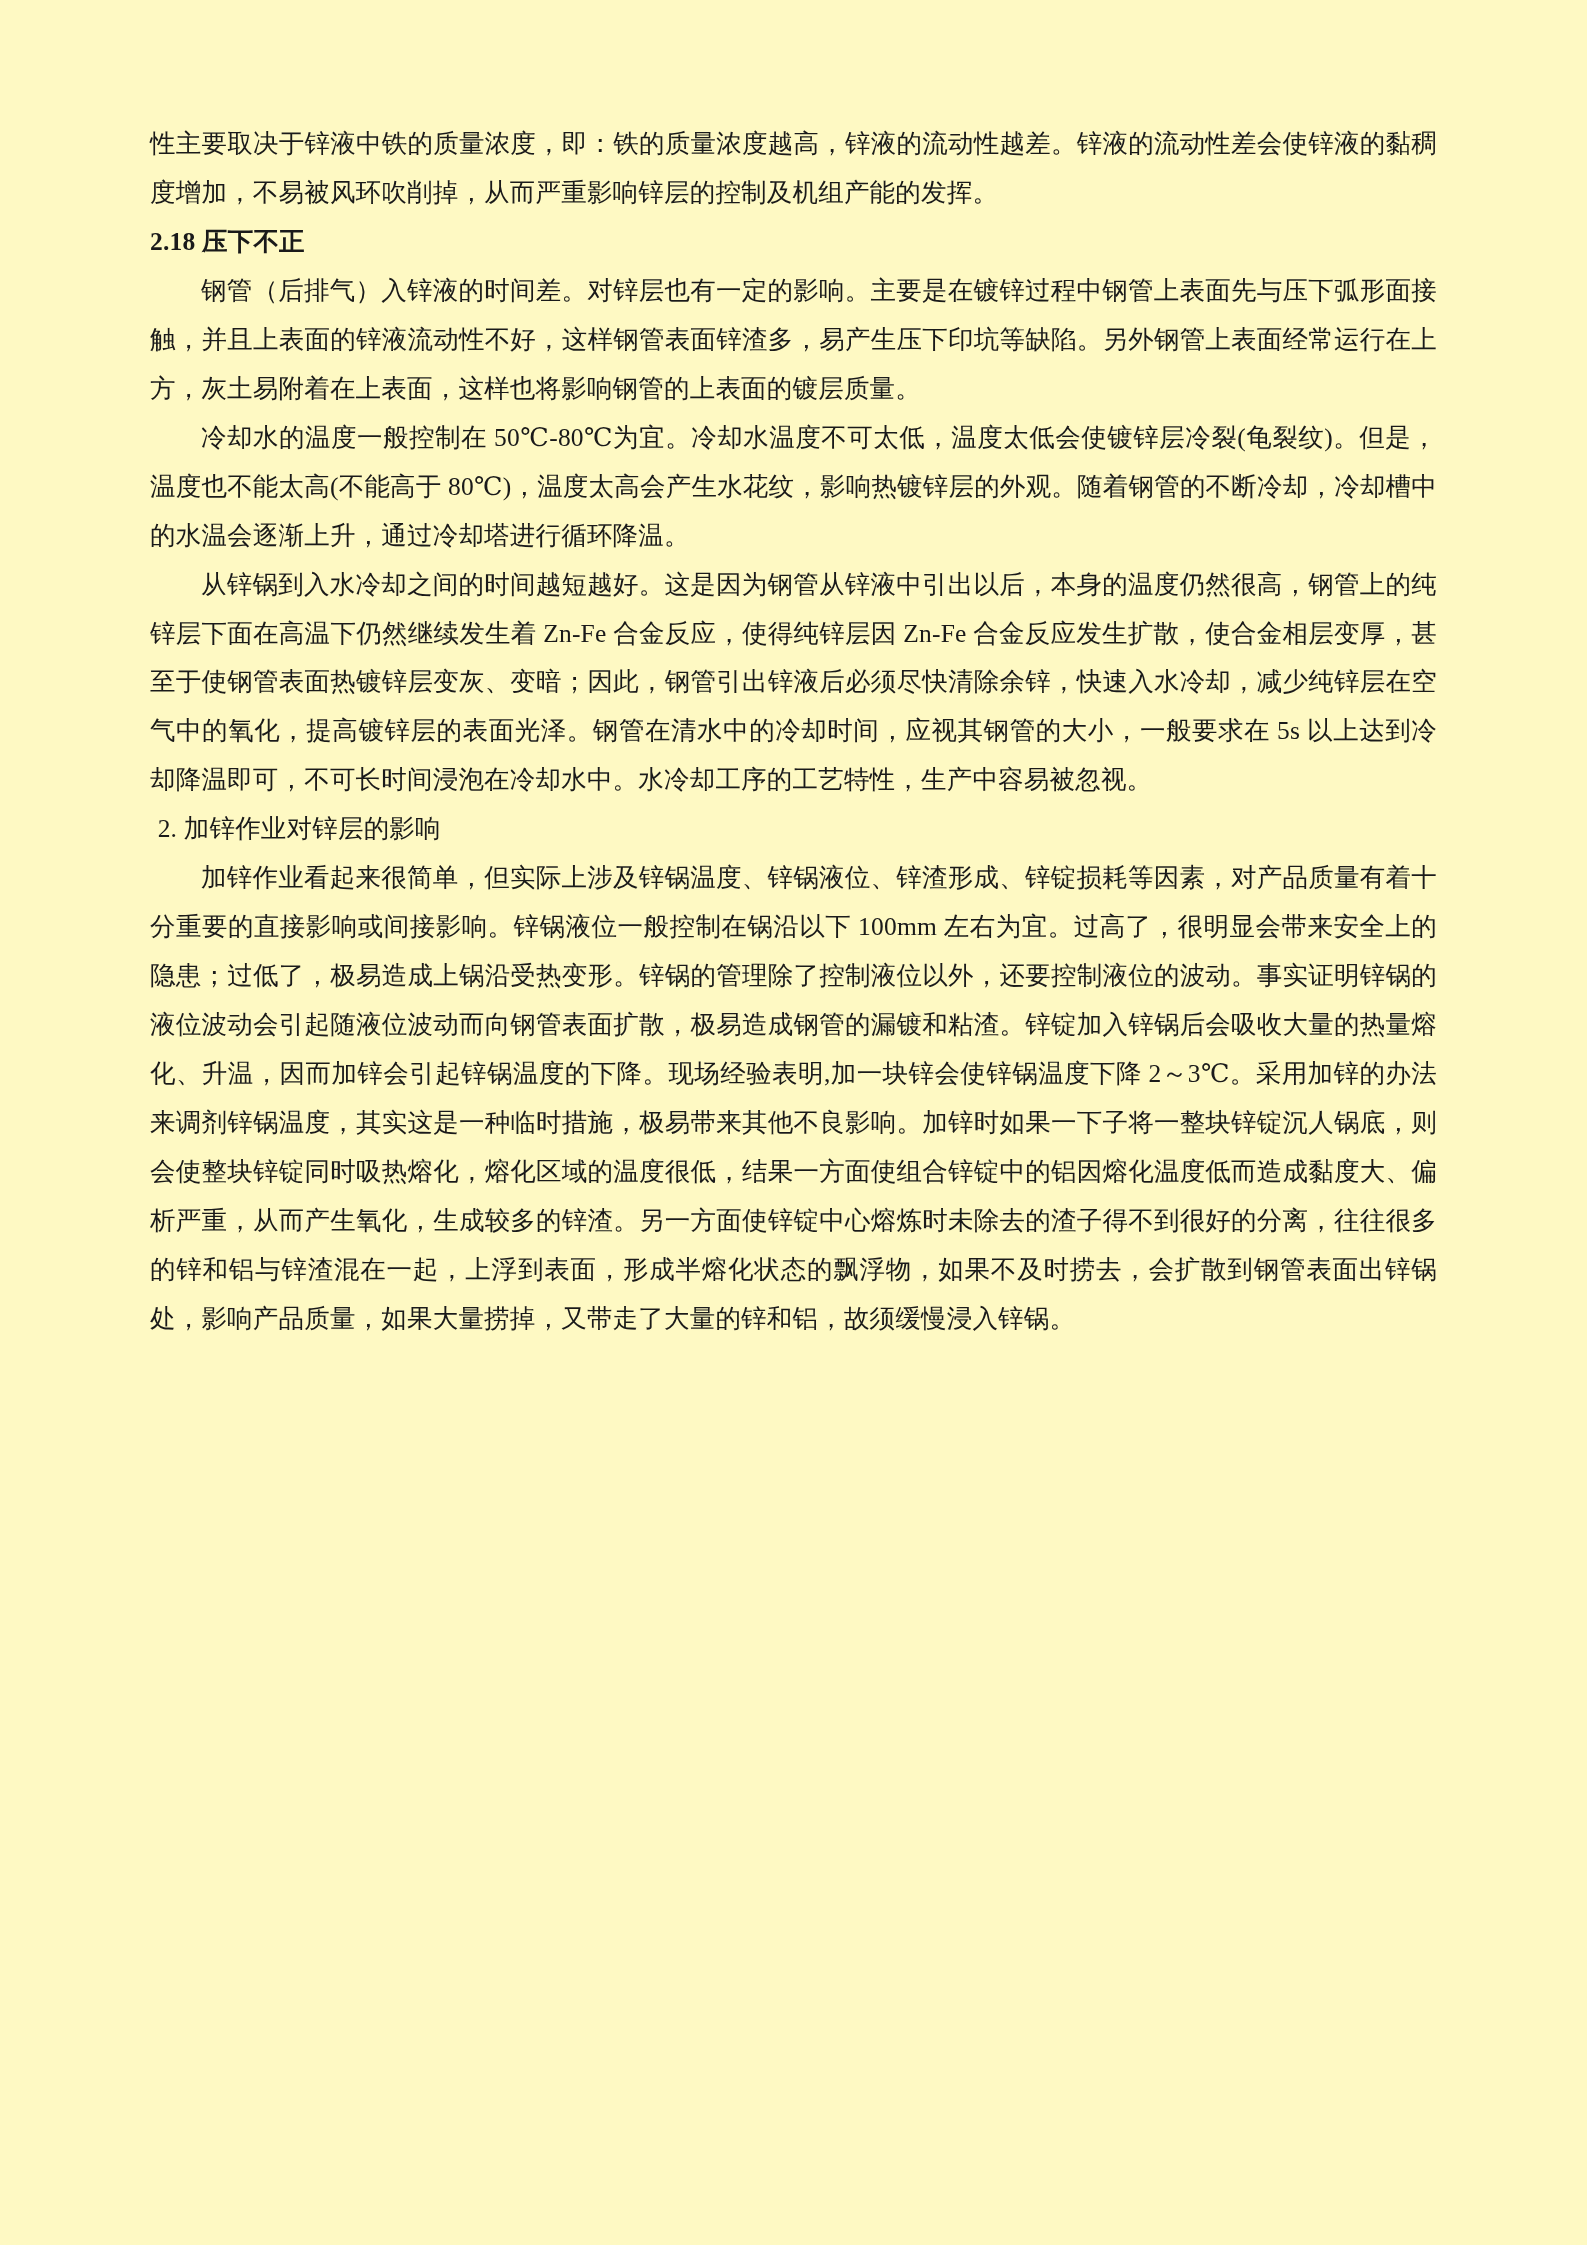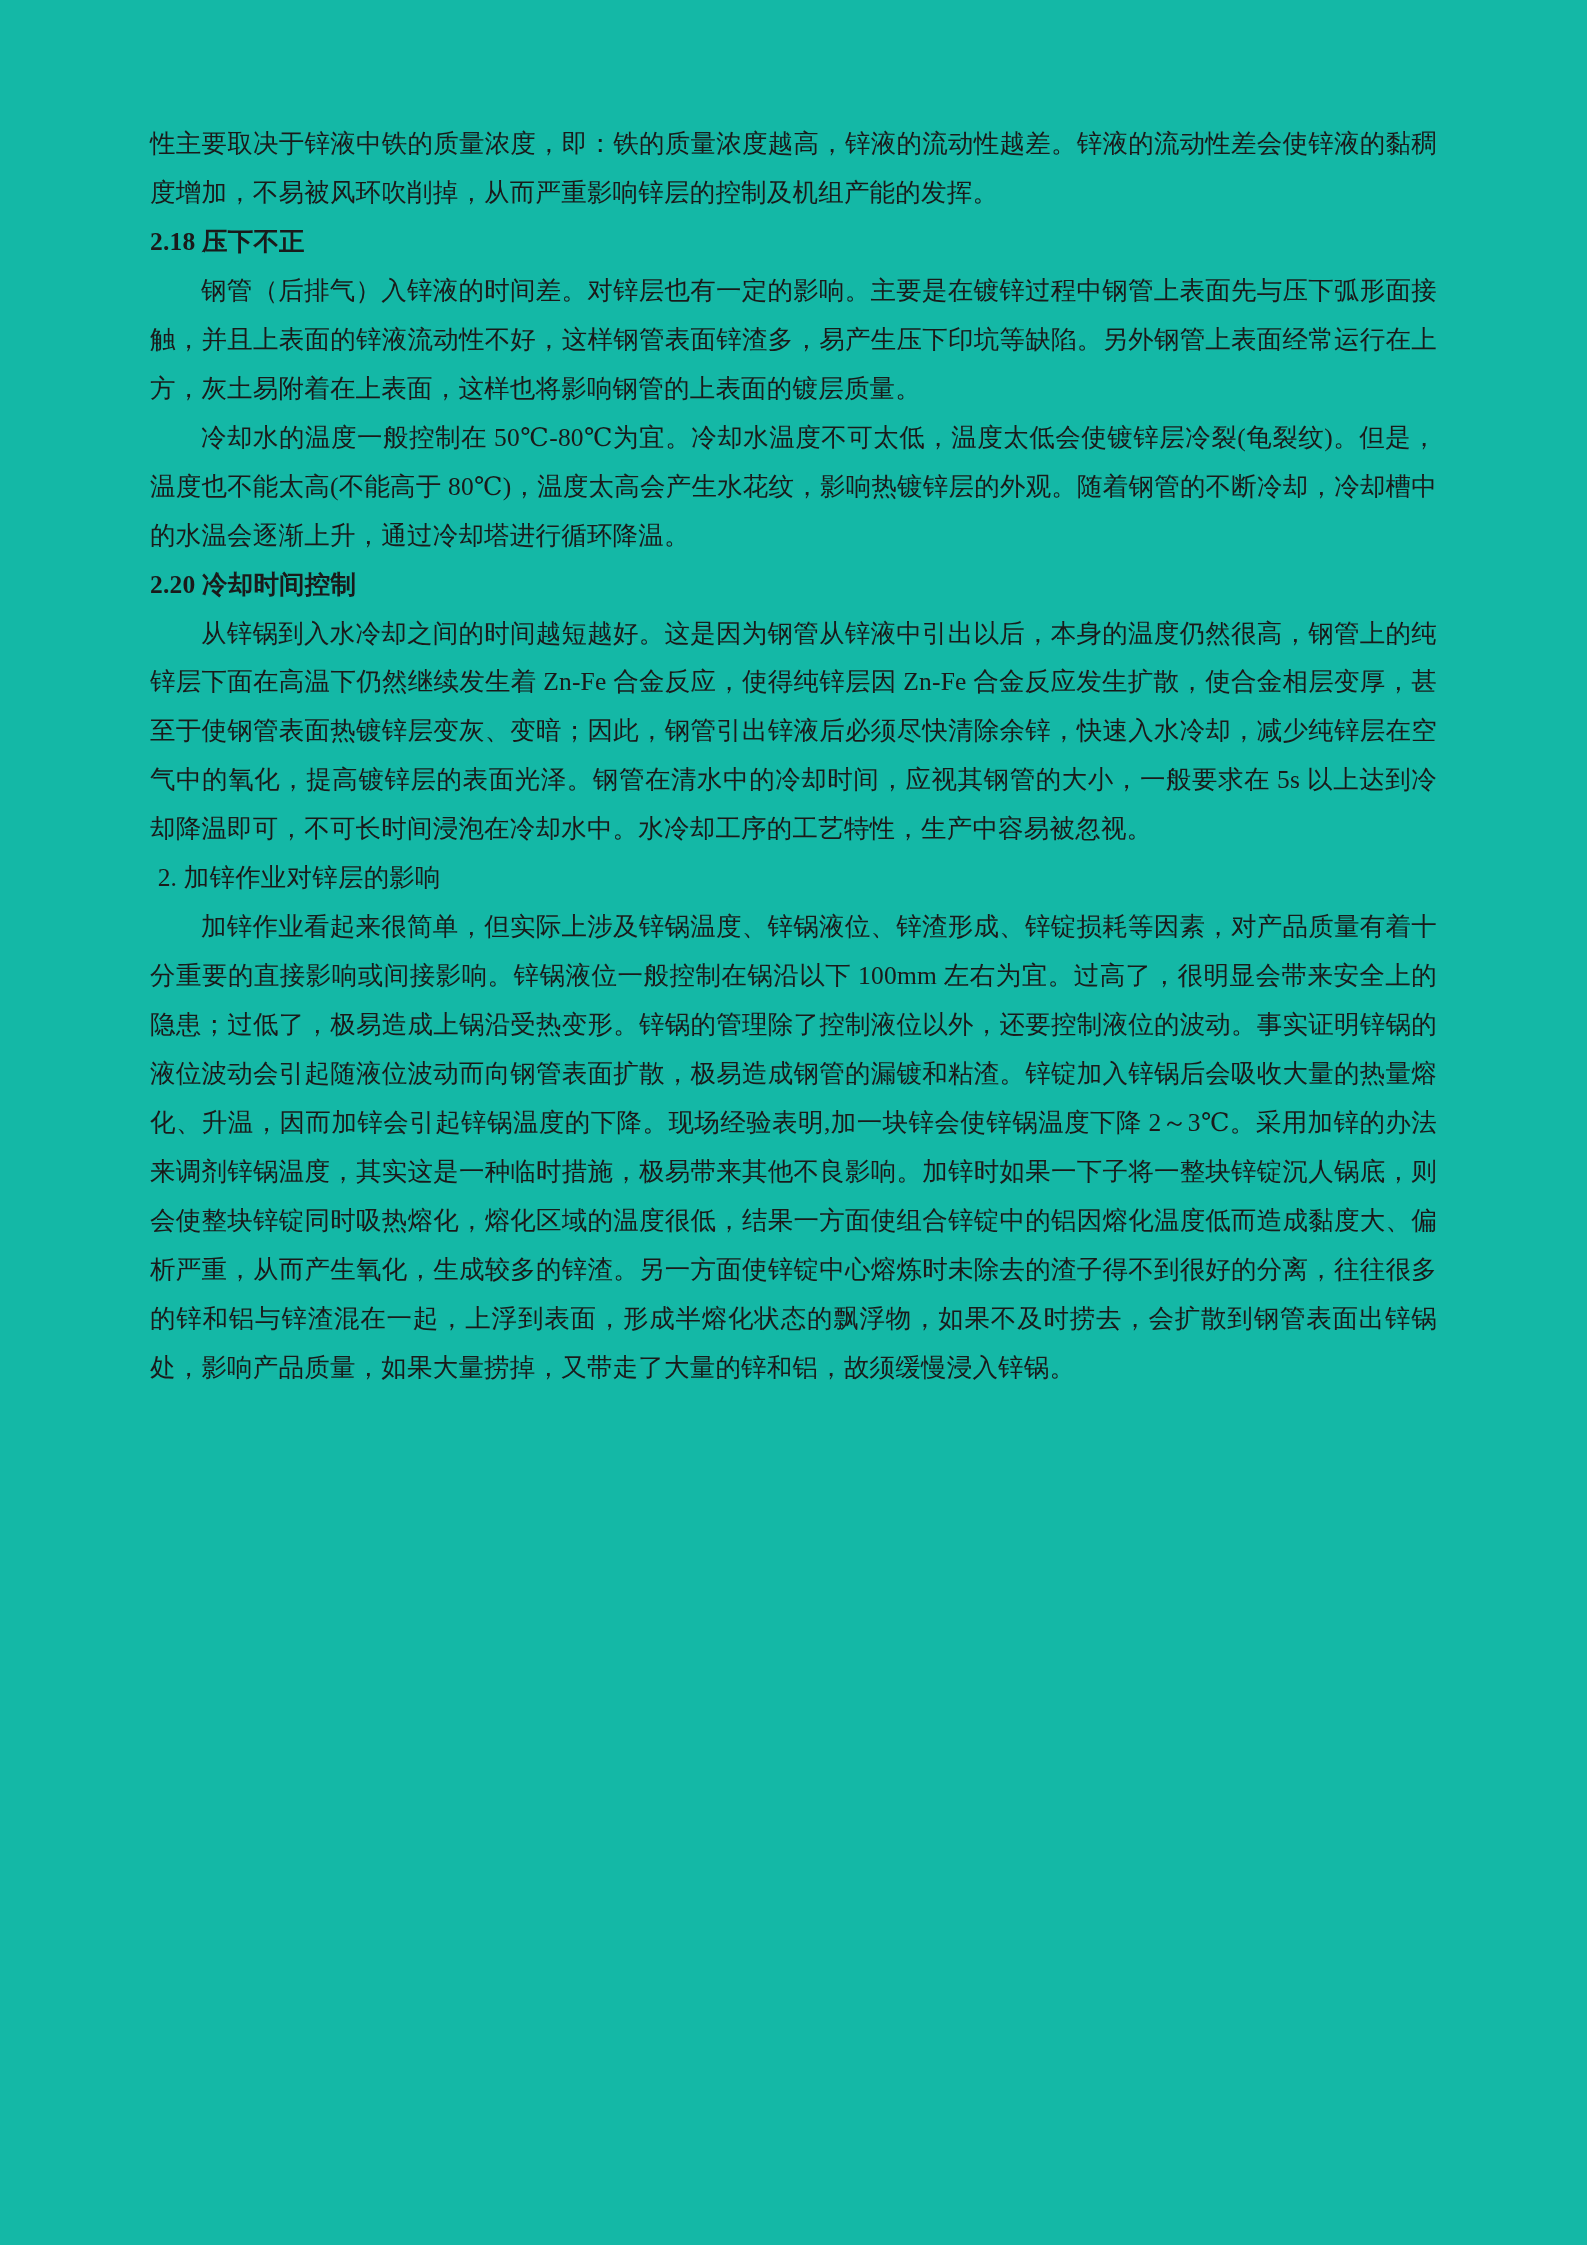--- a/index.html
+++ b/index.html
@@ -8,21 +8,21 @@
     background: #ffffff;
   }
   body {
     font-family: "Liberation Serif", "DejaVu Serif", serif;
     color: #1a1a1a;
   }
   .page {
     width: 1587px;
     min-height: 2245px;
     box-sizing: border-box;
-    background: #14b8a6;
+    background: #fef9c3;
     padding: 120px 150px 80px 150px;
     position: relative;
   }
   .doc-body {
     font-size: 25.5px;
     line-height: 1.92;
     text-align: justify;
     text-justify: inter-ideograph;
     letter-spacing: 0.2px;
   }
@@ -48,21 +48,20 @@
 
     <p class="para">性主要取决于锌液中铁的质量浓度，即：铁的质量浓度越高，锌液的流动性越差。锌液的流动性差会使锌液的黏稠度增加，不易被风环吹削掉，从而严重影响锌层的控制及机组产能的发挥。</p>
 
     <p class="para heading">2.18 压下不正</p>
 
     <p class="para indent">钢管（后排气）入锌液的时间差。对锌层也有一定的影响。主要是在镀锌过程中钢管上表面先与压下弧形面接触，并且上表面的锌液流动性不好，这样钢管表面锌渣多，易产生压下印坑等缺陷。另外钢管上表面经常运行在上方，灰土易附着在上表面，这样也将影响钢管的上表面的镀层质量。</p>
 
 
     <p class="para indent">冷却水的温度一般控制在 50℃-80℃为宜。冷却水温度不可太低，温度太低会使镀锌层冷裂(龟裂纹)。但是，温度也不能太高(不能高于 80℃)，温度太高会产生水花纹，影响热镀锌层的外观。随着钢管的不断冷却，冷却槽中的水温会逐渐上升，通过冷却塔进行循环降温。</p>
 
-    <p class="para heading">2.20 冷却时间控制</p>
 
     <p class="para indent">从锌锅到入水冷却之间的时间越短越好。这是因为钢管从锌液中引出以后，本身的温度仍然很高，钢管上的纯锌层下面在高温下仍然继续发生着 Zn-Fe 合金反应，使得纯锌层因 Zn-Fe 合金反应发生扩散，使合金相层变厚，甚至于使钢管表面热镀锌层变灰、变暗；因此，钢管引出锌液后必须尽快清除余锌，快速入水冷却，减少纯锌层在空气中的氧化，提高镀锌层的表面光泽。钢管在清水中的冷却时间，应视其钢管的大小，一般要求在 5s 以上达到冷却降温即可，不可长时间浸泡在冷却水中。水冷却工序的工艺特性，生产中容易被忽视。</p>
 
     <p class="para heading-indent">2.  加锌作业对锌层的影响</p>
 
     <p class="para indent">加锌作业看起来很简单，但实际上涉及锌锅温度、锌锅液位、锌渣形成、锌锭损耗等因素，对产品质量有着十分重要的直接影响或间接影响。锌锅液位一般控制在锅沿以下 100mm 左右为宜。过高了，很明显会带来安全上的隐患；过低了，极易造成上锅沿受热变形。锌锅的管理除了控制液位以外，还要控制液位的波动。事实证明锌锅的液位波动会引起随液位波动而向钢管表面扩散，极易造成钢管的漏镀和粘渣。锌锭加入锌锅后会吸收大量的热量熔化、升温，因而加锌会引起锌锅温度的下降。现场经验表明,加一块锌会使锌锅温度下降 2～3℃。采用加锌的办法来调剂锌锅温度，其实这是一种临时措施，极易带来其他不良影响。加锌时如果一下子将一整块锌锭沉人锅底，则会使整块锌锭同时吸热熔化，熔化区域的温度很低，结果一方面使组合锌锭中的铝因熔化温度低而造成黏度大、偏析严重，从而产生氧化，生成较多的锌渣。另一方面使锌锭中心熔炼时未除去的渣子得不到很好的分离，往往很多的锌和铝与锌渣混在一起，上浮到表面，形成半熔化状态的飘浮物，如果不及时捞去，会扩散到钢管表面出锌锅处，影响产品质量，如果大量捞掉，又带走了大量的锌和铝，故须缓慢浸入锌锅。</p>
 
   </div>
 </div>
 

